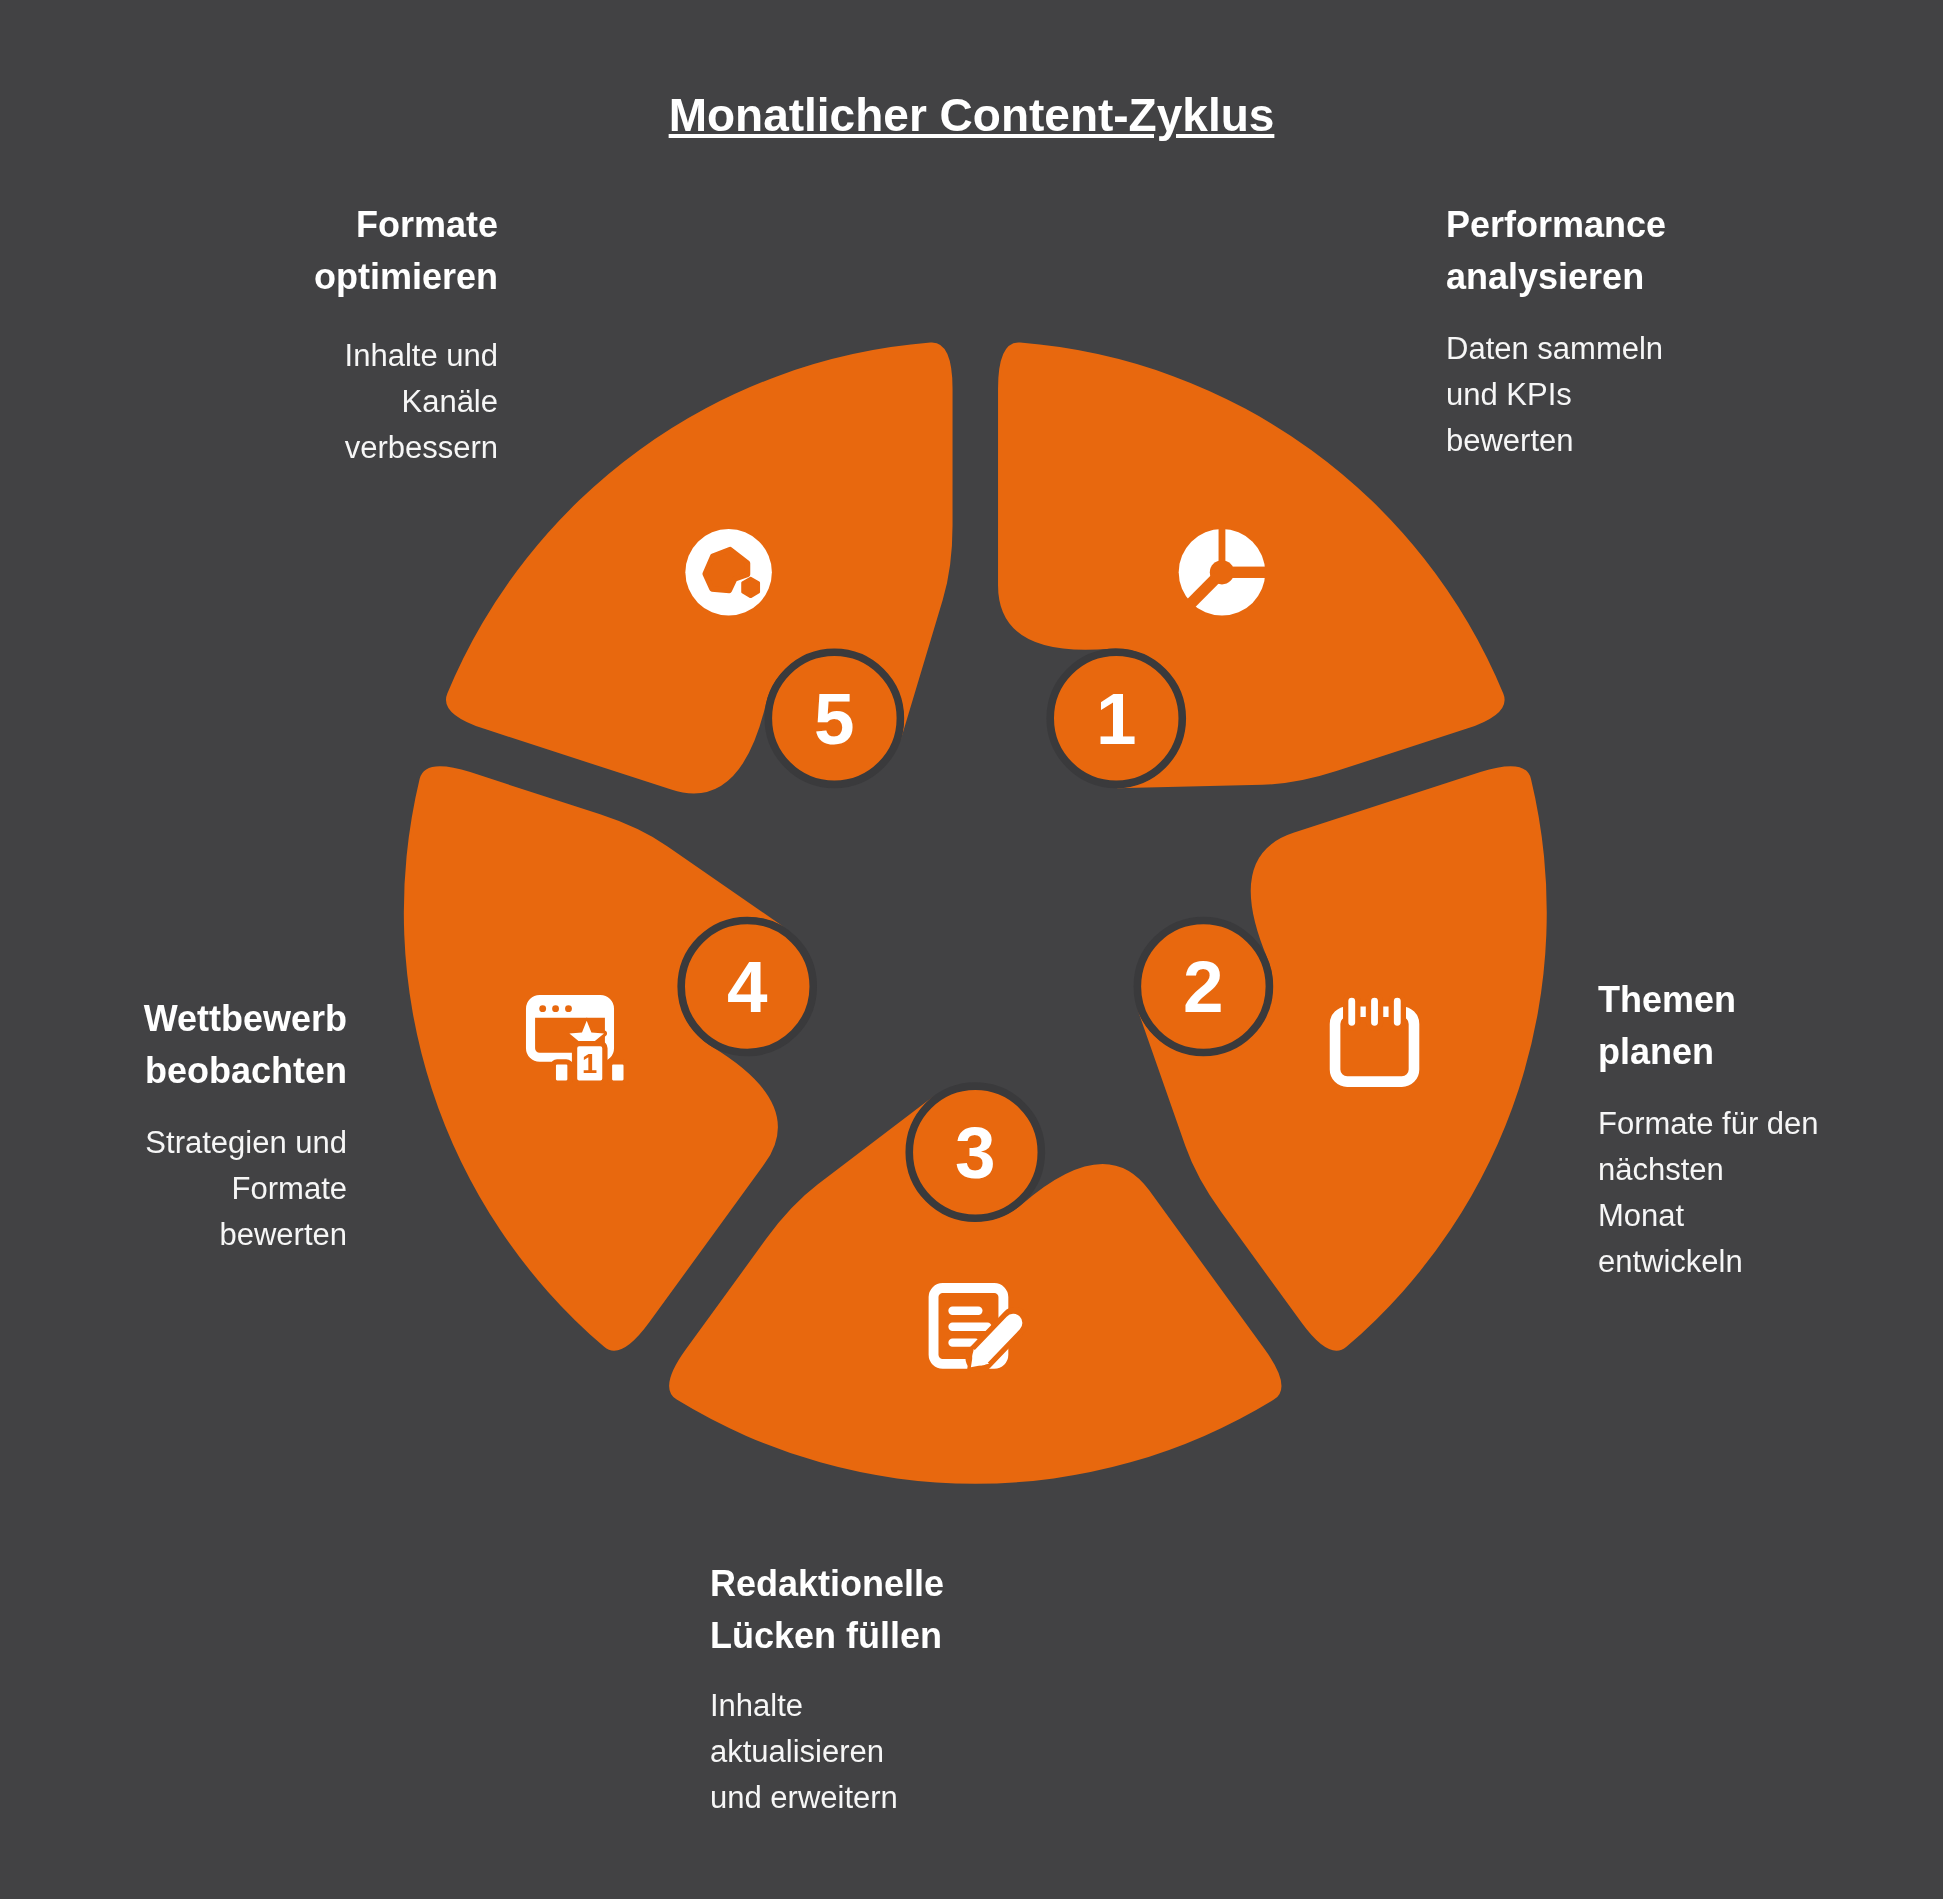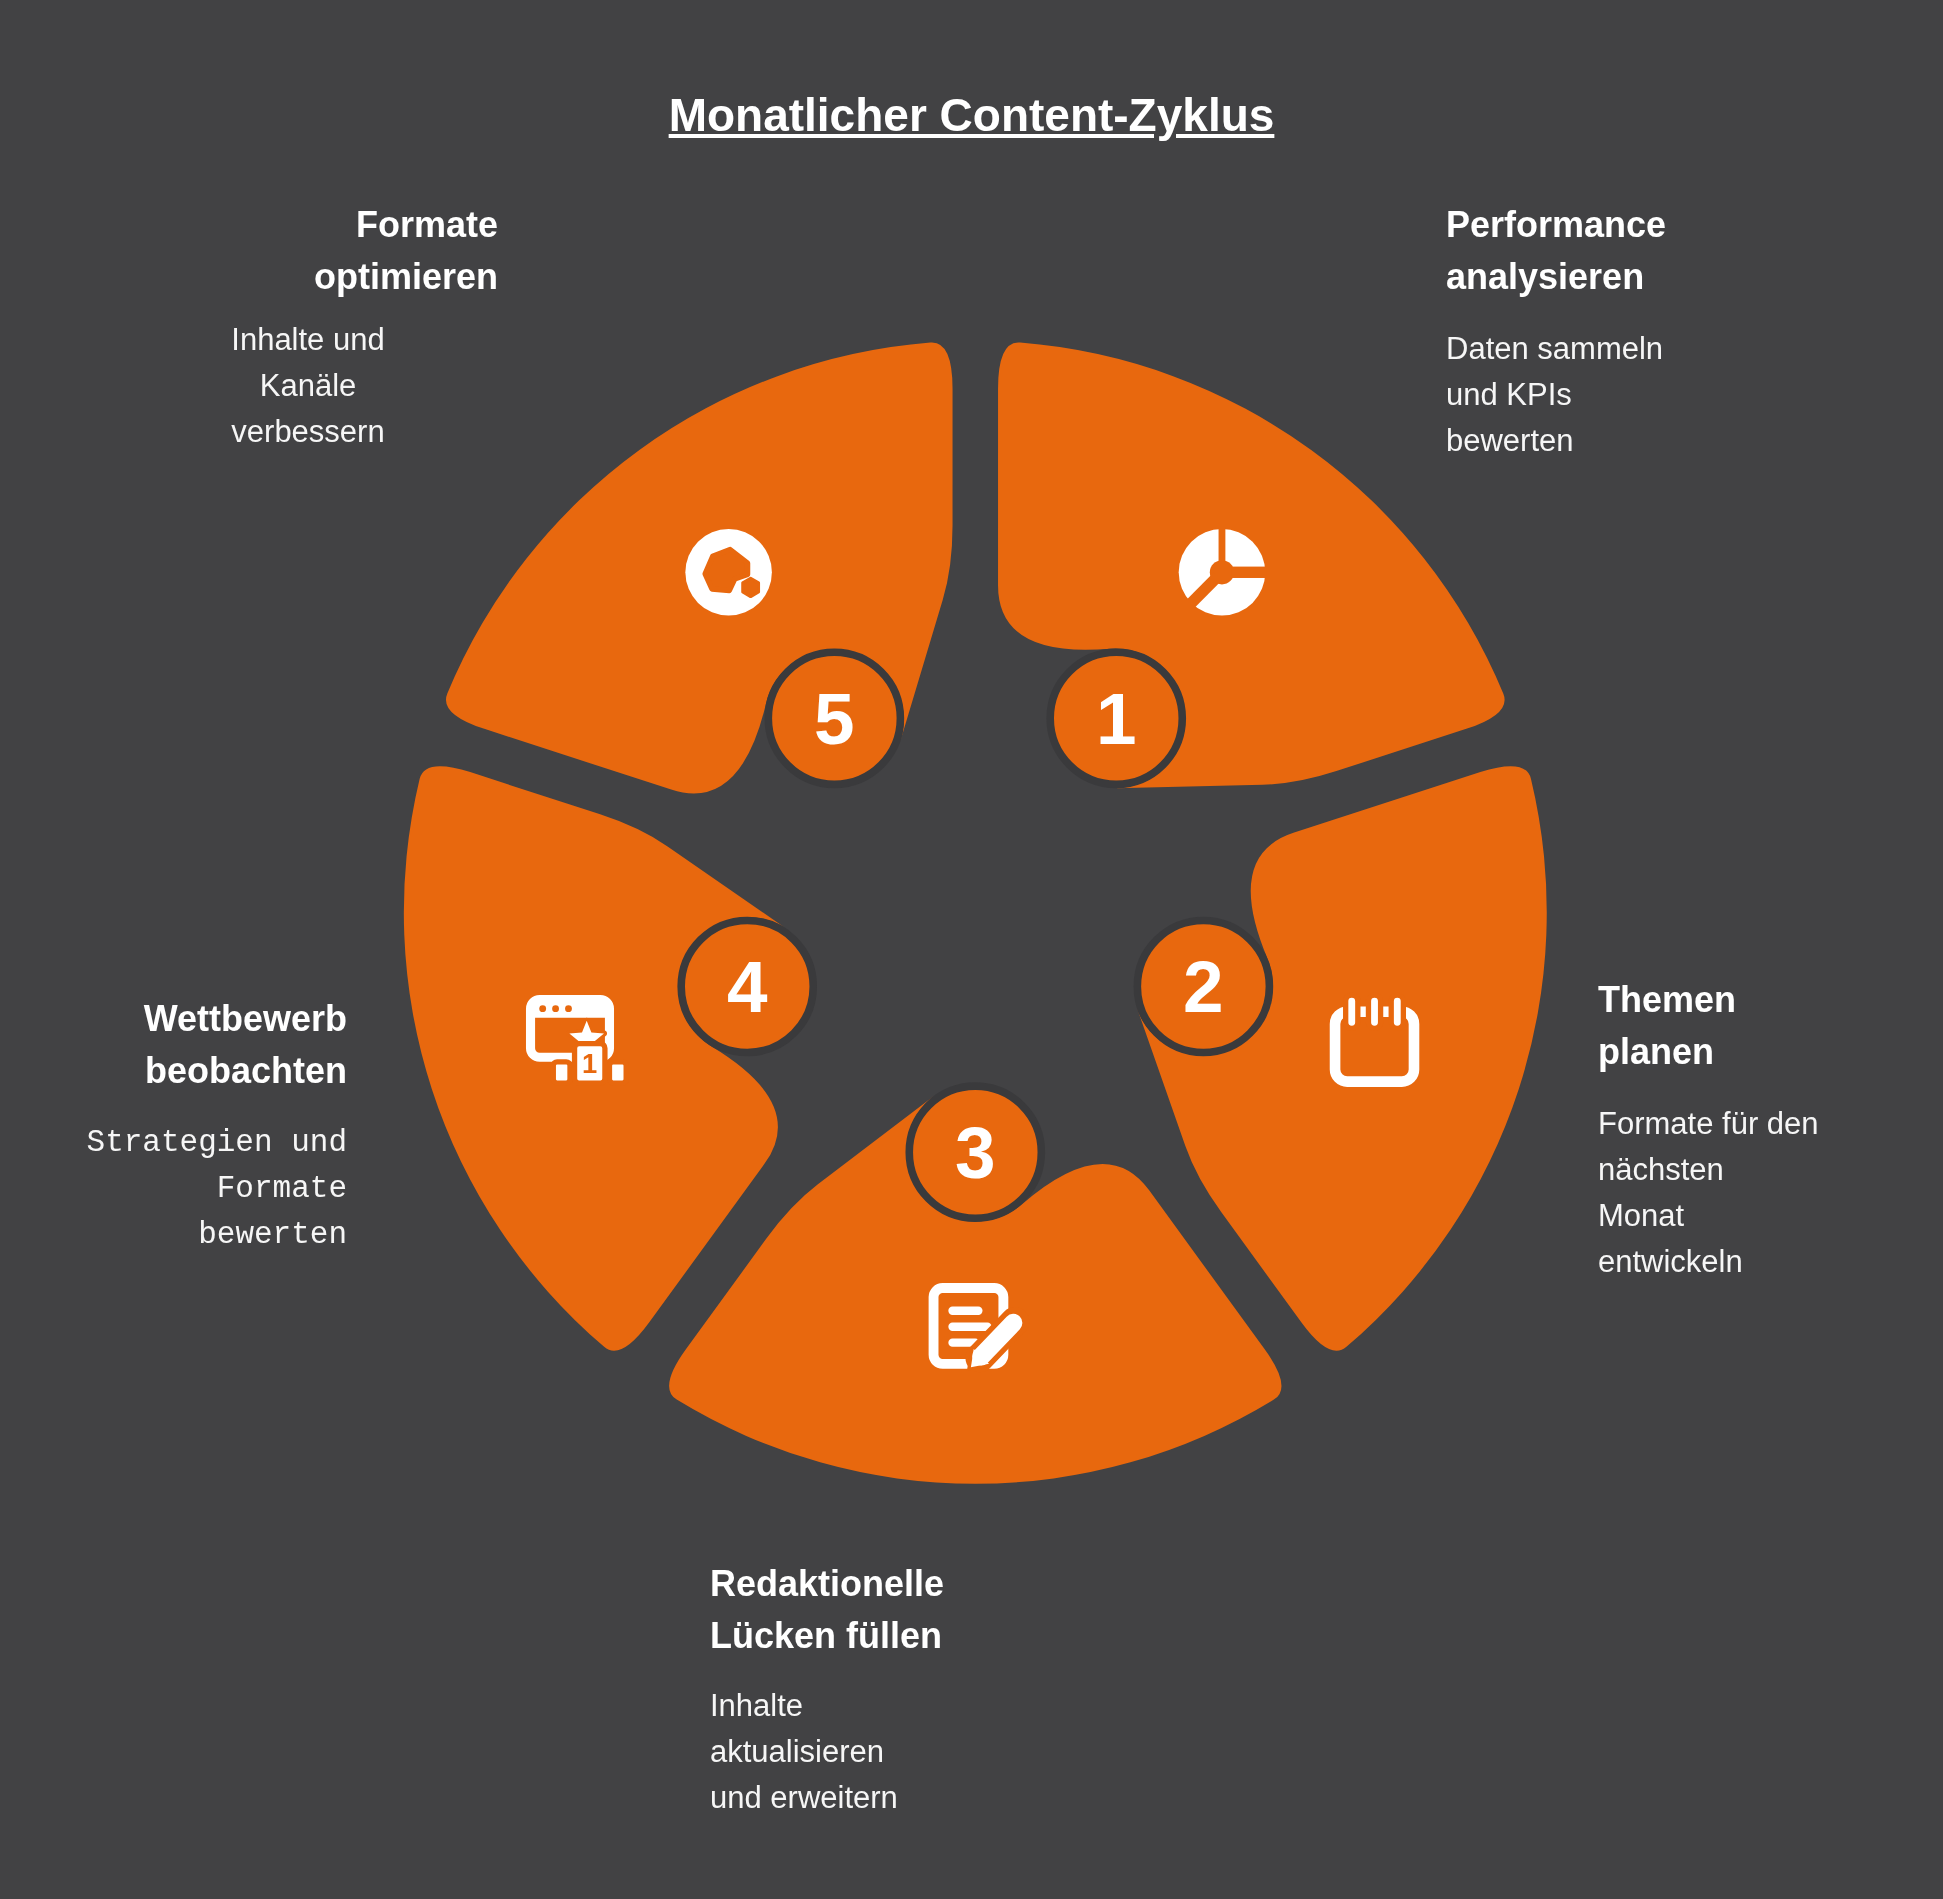--- a/index.html
+++ b/index.html
@@ -129,21 +129,21 @@
     </g>
   </svg>
 
   <div class="title">Monatlicher Content-Zyklus</div>
 
   <div class="label-block align-right" style="left:118px;top:199px;width:380px;">
     <div class="hd">
       <div>Formate</div>
       <div>optimieren</div>
     </div>
-    <div class="bd" style="margin-top:14px;text-align:center;">
+    <div class="bd" style="margin-top:30px;">
       <div>Inhalte und</div>
       <div>Kanäle</div>
       <div>verbessern</div>
     </div>
   </div>
 
   <div class="label-block align-left" style="left:1446px;top:199px;width:395px;">
     <div class="hd">
       <div>Performance</div>
       <div>analysieren</div>
@@ -166,21 +166,21 @@
       <div>Monat</div>
       <div>entwickeln</div>
     </div>
   </div>
 
   <div class="label-block align-right" style="left:43px;top:993px;width:304px;">
     <div class="hd">
       <div>Wettbewerb</div>
       <div>beobachten</div>
     </div>
-    <div class="bd" style="margin-top:23px;font-family:Liberation Mono, monospace;">
+    <div class="bd" style="margin-top:23px;">
       <div>Strategien und</div>
       <div>Formate</div>
       <div>bewerten</div>
     </div>
   </div>
 
   <div class="label-block align-center" style="left:710px;top:1558px;width:531px;">
     <div class="hd">
       <div>Redaktionelle</div>
       <div>Lücken füllen</div>

